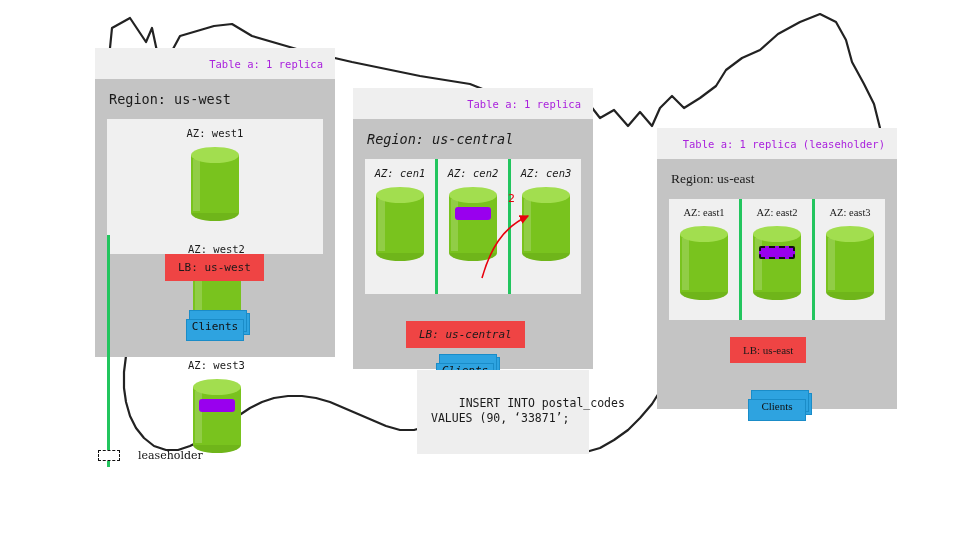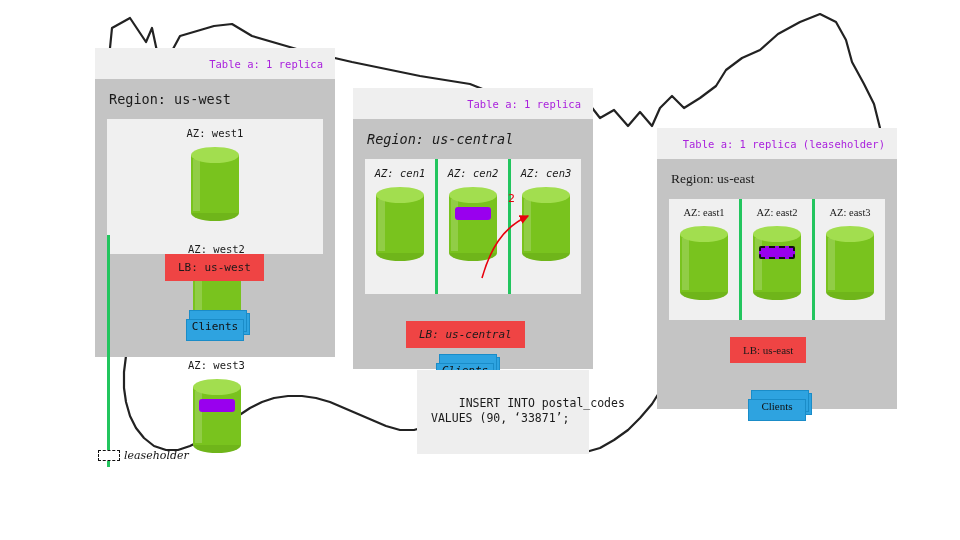--- a/index.html
+++ b/index.html
@@ -144,21 +144,21 @@
     font-size: 11.5px;
     line-height: 15px;
     padding: 11px 14px 13px 14px;
     white-space: pre;
     box-sizing: border-box;
   }
 
   
   .legend {
     position: absolute;
-    display: flex; align-items: center; gap: 4px; font-style: italic;
+    display: flex; align-items: center; gap: 18px;
   }
   .legend .swatch {
     width: 22px; height: 11px;
     border: 1.5px dashed #111111;
     background: #ffffff;
     box-sizing: border-box;
   }
   .legend .lg-text {
     font-family: "DejaVu Serif", "Liberation Serif", serif;
     font-size: 11px; color: #111111;

